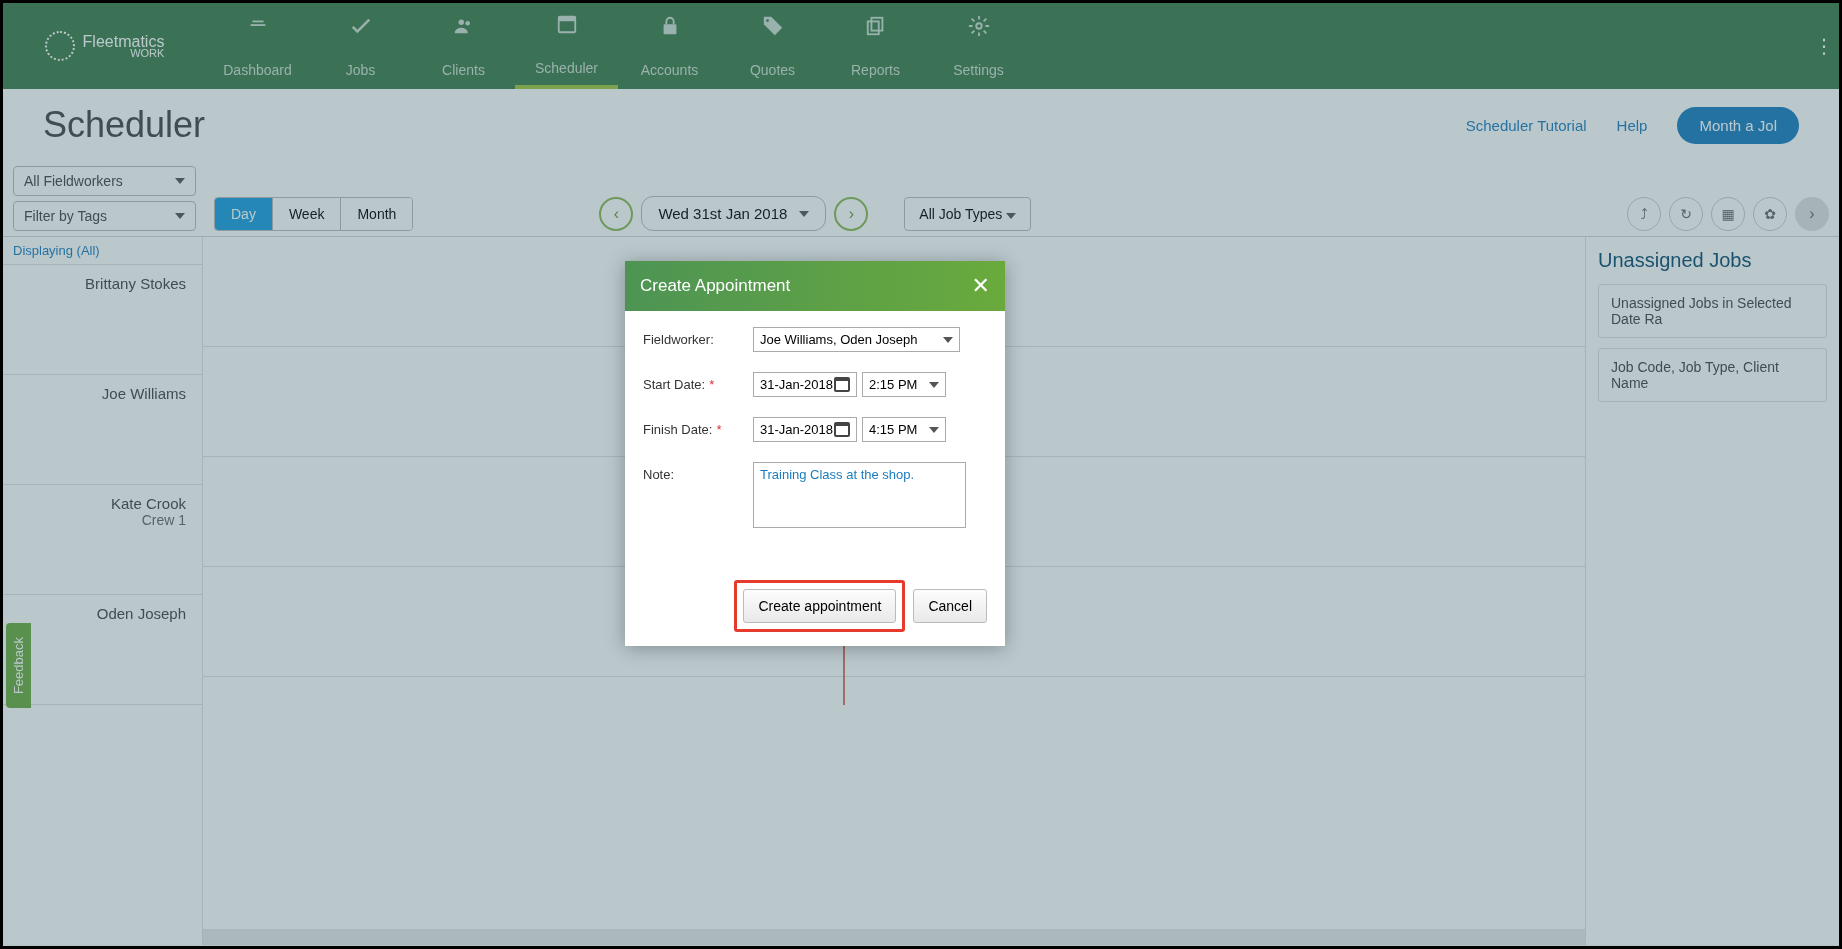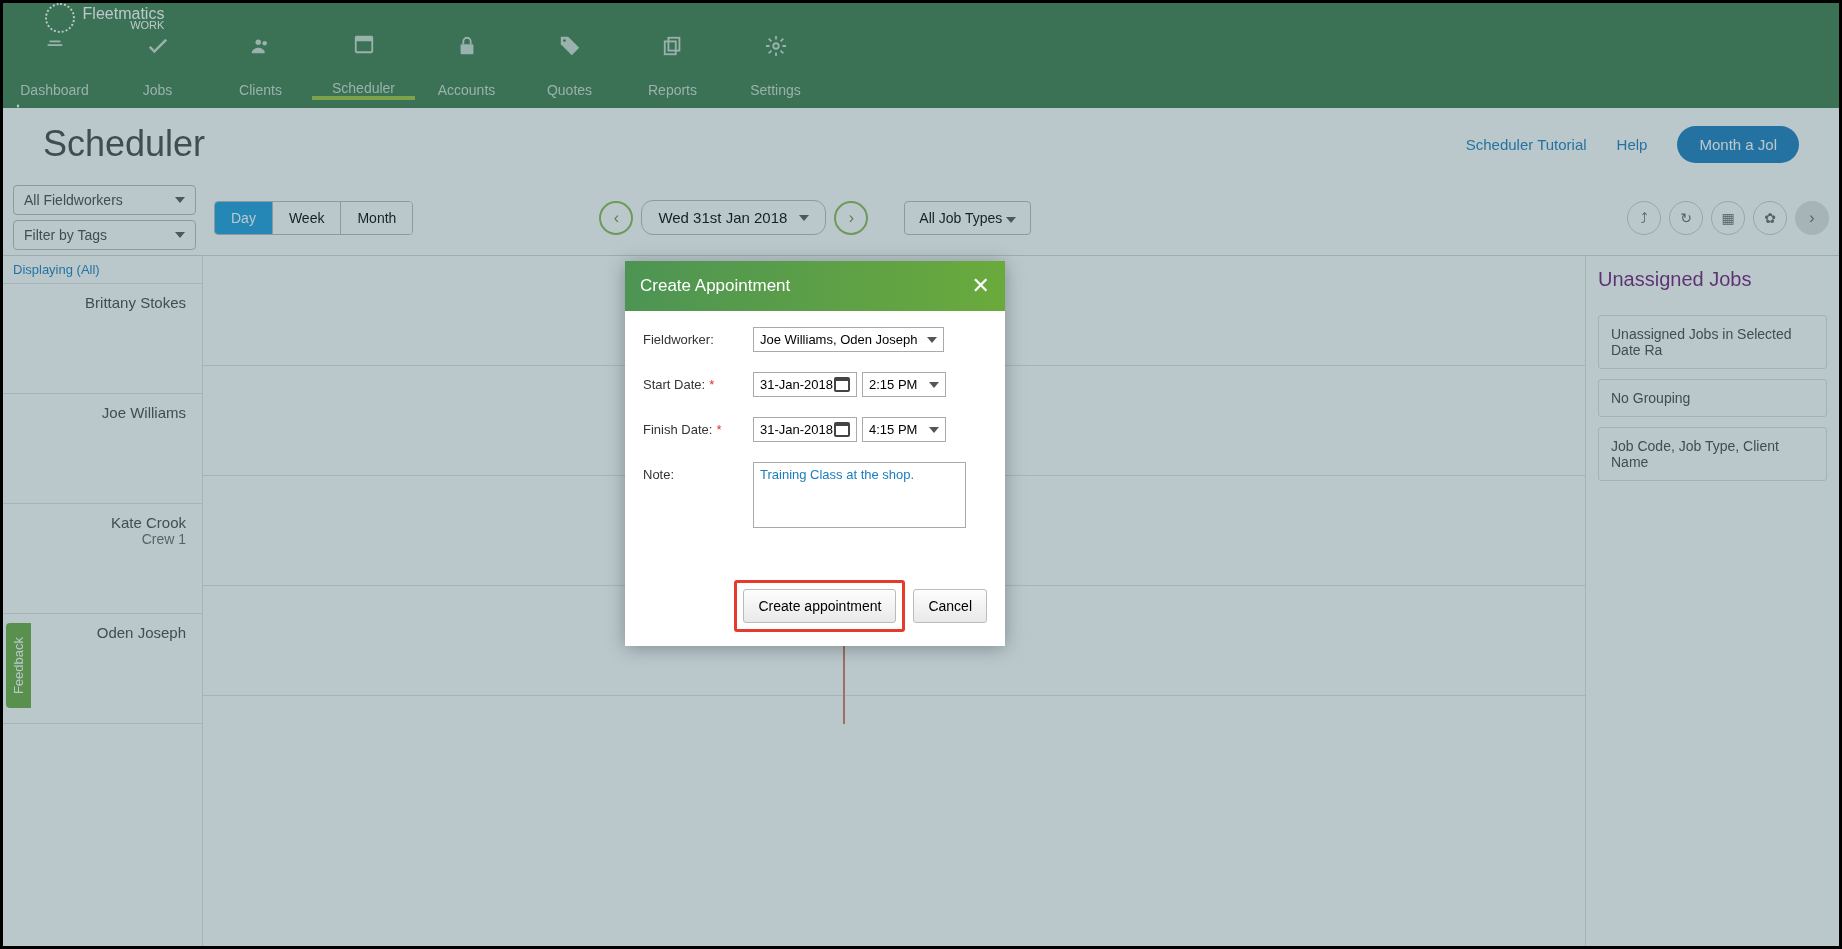--- a/index.html
+++ b/index.html
@@ -1,35 +1,35 @@
 <!DOCTYPE html>
 <html><head>
 <meta charset="utf-8">
 <style>
 * { margin: 0; padding: 0; box-sizing: border-box; font-family: Arial, Helvetica, sans-serif; }
 body { background: #f5f5f5; width: 1842px; height: 949px; position: relative; overflow: hidden; border: 3px solid #000; }
 
-.header { background: #3d7a48; height: 105px; display: flex; align-items: stretch; flex-direction: column; }
+.header { background: #3d7a48; height: 86px; display: flex; align-items: stretch; }
 .logo { width: 203px; display: flex; align-items: center; justify-content: center; color: #fff; }
 .logo-circle { width: 30px; height: 30px; border: 2px dotted #fff; border-radius: 50%; margin-right: 8px; position: relative; }
 .logo-sub { font-size: 11px; display: block; text-align: right; margin-top: -4px; }
 .nav { display: flex; flex: 1; }
 .nav-item { width: 103px; color: #cdddcf; display: flex; flex-direction: column; align-items: center; justify-content: center; font-size: 14px; cursor: pointer; gap: 9px; }
 .nav-item.active { background: #3d7a48; border-bottom: 4px solid #a0c73a; }
 .nav-icon { font-size: 23px; margin-bottom: 10px; }
 .nav-icon svg { width: 22px; height: 22px; fill: #cdddcf; }
 .header-actions { width: 30px; display: flex; align-items: center; justify-content: center; color: #fff; font-size: 20px; }
 
 .page-header { display: flex; align-items: center; justify-content: space-between; padding: 15px 40px; background: #fff; }
 .page-title { font-size: 36px; color: #444; font-weight: 400; }
 .page-links { display: flex; gap: 30px; align-items: center; }
 .page-links a { color: #1a7cbd; text-decoration: none; font-size: 15px; }
 .create-job-btn { background: #1a7cbd; color: #fff; padding: 10px 22px; border-radius: 20px; border: none; font-size: 15px; }
 
-.toolbar { display: flex; align-items: center; padding: 5px 10px; background: #fff; border-bottom: 1px solid #d5d5d5; gap: 8px; }
+.toolbar { display: flex; align-items: flex-end; padding: 5px 10px; background: #fff; border-bottom: 1px solid #d5d5d5; gap: 8px; }
 .toolbar-left { width: 183px; display: flex; flex-direction: column; gap: 5px; }
 .dropdown-btn { border: 1px solid #bbb; border-radius: 4px; padding: 6px 10px; font-size: 14px; color: #444; background: #fff; display: flex; justify-content: space-between; align-items: center; cursor: pointer; }
 .view-toggle { display: flex; border: 1px solid #bbb; border-radius: 4px; overflow: hidden; margin-left: 10px; }
 .view-toggle button { border: none; padding: 8px 16px; font-size: 14px; cursor: pointer; background: #fff; border-right: 1px solid #bbb; }
 .view-toggle button:last-child { border-right: none; }
 .view-toggle button.active { background: #1a9cdc; color: #fff; }
 .nav-arrow { width: 34px; height: 34px; border: 2px solid #8ab752; border-radius: 50%; display: flex; align-items: center; justify-content: center; color: #6a9735; cursor: pointer; background: #fff; }
 .date-selector { border: 1px solid #bbb; border-radius: 12px; padding: 8px 16px; font-size: 15px; display: flex; align-items: center; gap: 12px; cursor: pointer; }
 .job-types { border: 1px solid #bbb; border-radius: 4px; padding: 8px 14px; font-size: 14px; cursor: pointer; }
 .toolbar-icons { margin-left: auto; display: flex; gap: 8px; }
@@ -43,36 +43,36 @@
 .worker-row { height: 110px; border-bottom: 1px solid #e0e0e0; padding: 10px 16px; text-align: right; font-size: 15px; color: #444; }
 .worker-sub { font-size: 14px; color: #666; }
 .timeline { flex: 1; position: relative; background: #fff; }
 .time-header { height: 28px; border-bottom: 1px solid #e0e0e0; display: flex; }
 .time-slot { width: 195px; padding: 4px 8px; font-size: 17px; color: #888; border-left: 1px solid #e0e0e0; }
 .timeline-rows { position: relative; }
 .timeline-row { height: 110px; border-bottom: 1px solid #e0e0e0; }
 .now-line { position: absolute; left: 640px; top: 28px; width: 2px; height: 440px; background: #d77562; }
 .timeline-row:nth-child(odd) { background: #fff; }
 .sidebar-right { width: 254px; background: #fff; border-left: 1px solid #e0e0e0; padding: 12px; }
-.sidebar-right h3 { font-size: 20px; color: #701a75; font-weight: 400; margin-bottom: 24px; }
+.sidebar-right h3 { font-size: 20px; color: #0c4a6e; font-weight: 400; margin-bottom: 12px; }
 .side-panel { border: 1px solid #ddd; border-radius: 3px; padding: 10px 12px; margin-bottom: 10px; font-size: 14px; color: #444; }
 
 .scrollbar { height: 16px; background: #e8e8e8; display: flex; align-items: center; }
 
 .dim-overlay { position: absolute; top: 0; left: 0; width: 100%; height: 100%; background: rgba(58,96,108,0.35); z-index: 5; }
 
 .modal { position: absolute; left: 622px; top: 258px; width: 380px; background: #fff; box-shadow: 0 2px 18px rgba(0,0,0,0.3); z-index: 10; }
 .modal-header { background: linear-gradient(to right, #4d9454, #6aaa3c); color: #fff; padding: 12px 15px; display: flex; justify-content: space-between; align-items: center; font-size: 17px; }
 .modal-close { font-size: 22px; cursor: pointer; font-weight: 300; }
 .modal-body { padding: 16px 18px 18px; }
 .form-row { display: flex; align-items: flex-start; margin-bottom: 20px; font-size: 13px; }
 .form-label { width: 110px; color: #333; padding-top: 5px; }
 .form-label .req { color: #d33; margin-left: 4px; }
 .form-control { border: 1px solid #aaa; padding: 4px 6px; font-size: 13px; }
-.fw-select { width: 191px; display: flex; justify-content: space-between; align-items: center; }
+.fw-select { width: 207px; display: flex; justify-content: space-between; align-items: center; }
 .date-input { width: 104px; display: flex; justify-content: space-between; align-items: center; margin-right: 5px; }
 .time-input { width: 84px; display: flex; justify-content: space-between; align-items: center; }
 .note-input { width: 213px; height: 66px; resize: none; font-family: inherit; color: #1a7cbd; }
 .modal-actions { display: flex; justify-content: flex-end; gap: 8px; padding: 14px 18px; align-items: center; }
 .btn { border: 1px solid #bbb; background: linear-gradient(#fdfdfd, #e9e9e9); padding: 8px 14px; font-size: 14px; border-radius: 3px; cursor: pointer; }
 .highlight-box { border: 3px solid #e63a2c; padding: 6px; border-radius: 3px; }
 
 .feedback-tab { position: absolute; left: 3px; top: 620px; background: #6aaa3c; color: #fff; padding: 14px 5px; writing-mode: vertical-rl; transform: rotate(180deg); font-size: 13px; border-radius: 0 4px 4px 0; cursor: pointer; z-index: 3; }
 
 .caret-down { width: 0; height: 0; border-left: 5px solid transparent; border-right: 5px solid transparent; border-top: 6px solid #555; display: inline-block; }
@@ -220,21 +220,20 @@
         <div class="timeline-row"></div>
         <div class="timeline-row"></div>
       </div>
       <div class="now-line"></div>
       <div class="scrollbar" style="position:absolute;bottom:0;left:0;right:0"></div>
     </div>
   </div>
   <div class="sidebar-right">
     <h3>Unassigned Jobs</h3>
     <div class="side-panel">Unassigned Jobs in Selected Date Ra</div>
-    <div class="side-panel">No Grouping</div>
     <div class="side-panel">Job Code, Job Type, Client Name</div>
   </div>
 </div>
 
 <div class="feedback-tab">Feedback</div>
 
 <div class="dim-overlay"></div>
 
 <div class="modal">
   <div class="modal-header">

